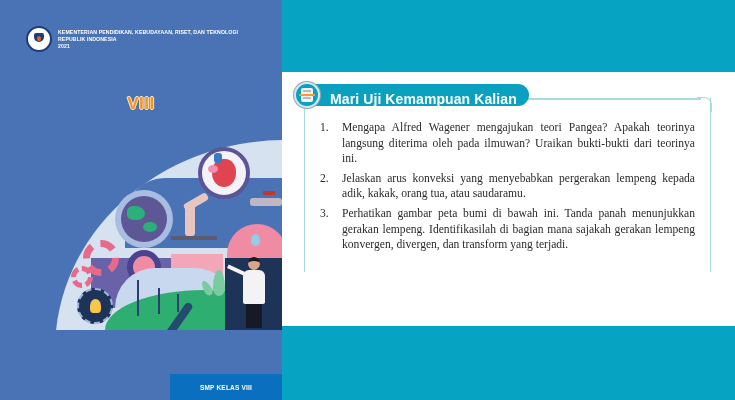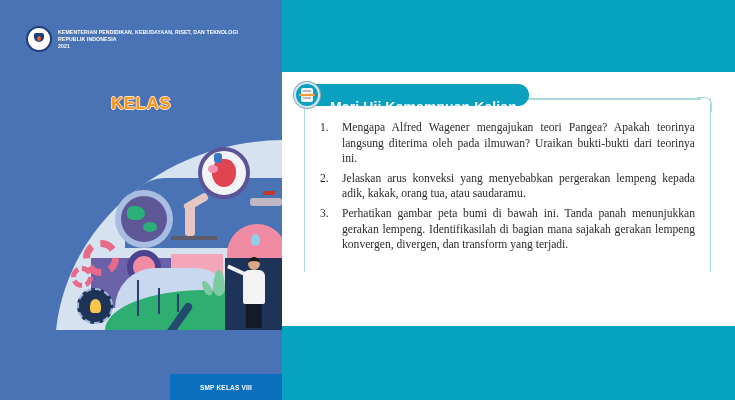--- a/index.html
+++ b/index.html
@@ -61,21 +61,21 @@
   .scientist-arm { position: absolute; left: 172px; top: 128px; width: 18px; height: 4px; background: #f3f3f3; transform: rotate(25deg); }
 
   .grade-badge { position: absolute; left: 170px; top: 374px; width: 112px; height: 26px; background: #0b6fc0; color: #fff; font-size: 6.5px; font-weight: bold; display: flex; align-items: center; justify-content: center; letter-spacing: 0.2px; }
 
   
   .page { position: absolute; left: 282px; top: 72px; width: 453px; height: 254px; background: #fff; }
   .exercise-box { position: absolute; left: 22px; top: 26px; width: 407px; height: 174px; border: 1.5px solid #a8dbdd; border-top: none; border-bottom: none; }
   .exercise-box::after { content: ""; position: absolute; right: -1.5px; top: -1px; width: 14px; height: 14px; border-top: 1.5px solid #a8dbdd; border-right: 1.5px solid #a8dbdd; border-radius: 0 8px 0 0; }
   .top-rule { position: absolute; left: 224px; top: 26px; width: 195px; height: 1.5px; background: #a8dbdd; }
   .section-header { position: absolute; left: 12px; top: 10px; display: flex; align-items: center; }
-  .section-pill { background: #0aa0bf; color: #fff; font-weight: bold; font-size: 14px; height: 22px; line-height: 22px; padding: 12px 12px 0 26px; margin-left: -16px; border-radius: 0 11px 11px 0; letter-spacing: 0.1px; }
+  .section-pill { background: #0aa0bf; color: #fff; font-weight: bold; font-size: 14px; height: 22px; line-height: 22px; padding: 4px 12px 0 26px; margin-left: -16px; border-radius: 0 11px 11px 0; letter-spacing: 0.1px; }
   .section-icon { position: relative; z-index: 2; width: 26px; height: 26px; border-radius: 50%; background: #0aa0bf; border: 2.5px solid #d6e7ef; box-shadow: 0 0 0 1px #8fa9b8; display: flex; align-items: center; justify-content: center; }
   .doc-glyph { width: 12px; height: 14px; background: #f4f4f4; border-radius: 2px; position: relative; }
   .doc-glyph::before { content: ""; position: absolute; left: -2px; top: 6px; width: 16px; height: 2px; background: #f39a3a; }
   .doc-glyph::after { content: ""; position: absolute; left: 2px; top: 2px; width: 8px; height: 2px; background: #b9b9b9; box-shadow: 0 7px 0 #b9b9b9; }
 
   .questions { position: absolute; left: 38px; top: 48px; width: 375px; list-style: none; font-family: "Liberation Serif", serif; font-size: 11.6px; line-height: 15.6px; color: #2a2a2a; }
   .questions li { display: flex; margin-bottom: 4px; }
   .q-num { width: 22px; flex: none; }
   .q-text { flex: 1; text-align: justify; }
 </style>
@@ -85,21 +85,21 @@
 <div class="cover">
   <div class="cover-header">
     <div class="logo"></div>
     <div class="cover-org">
       <div>KEMENTERIAN PENDIDIKAN, KEBUDAYAAN, RISET, DAN TEKNOLOGI</div>
       <div>REPUBLIK INDONESIA</div>
       <div>2021</div>
     </div>
   </div>
 
-  <div class="cover-title t1">KELAS</div>
+  <div class="cover-title t1">VIII</div>
 
   <div class="illus">
     <div class="arc"></div>
     <div class="band"></div>
     <div class="heart-ring">
         <div class="heart"></div>
       </div>
     <div class="globe-ring">
         <div class="globe"></div>
       </div>

